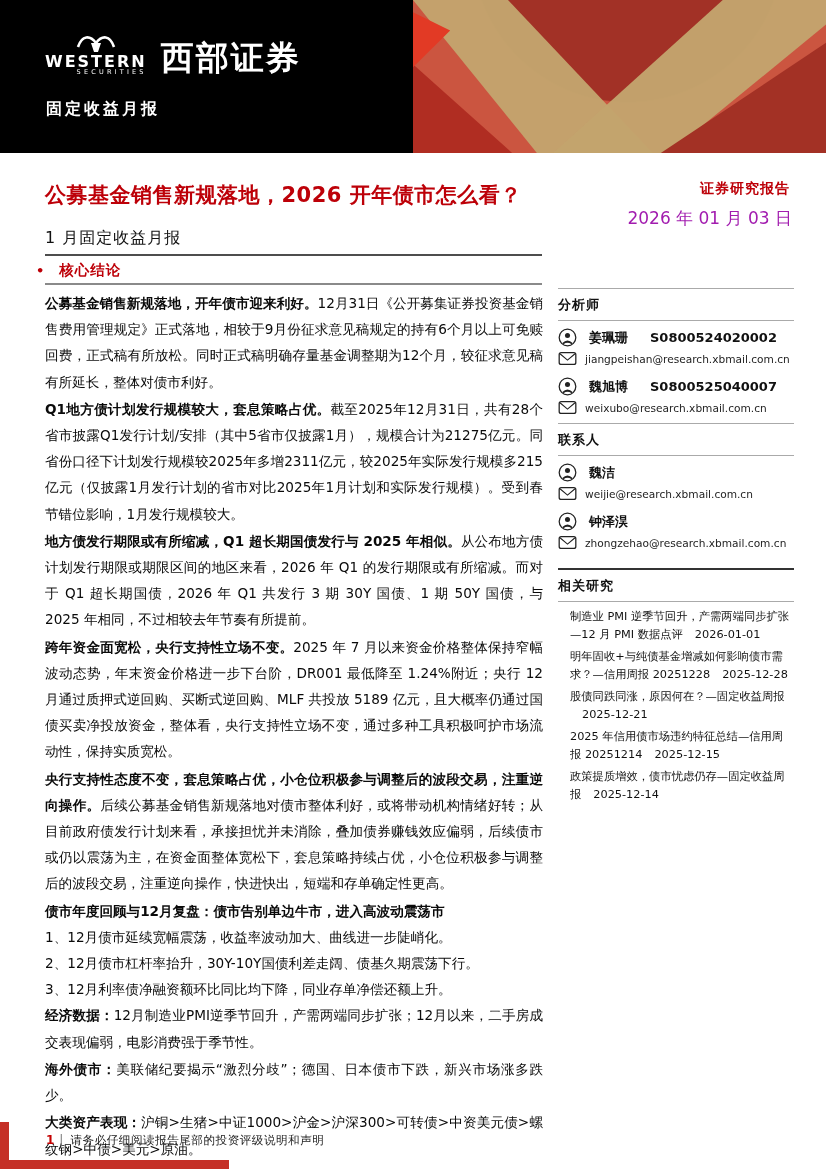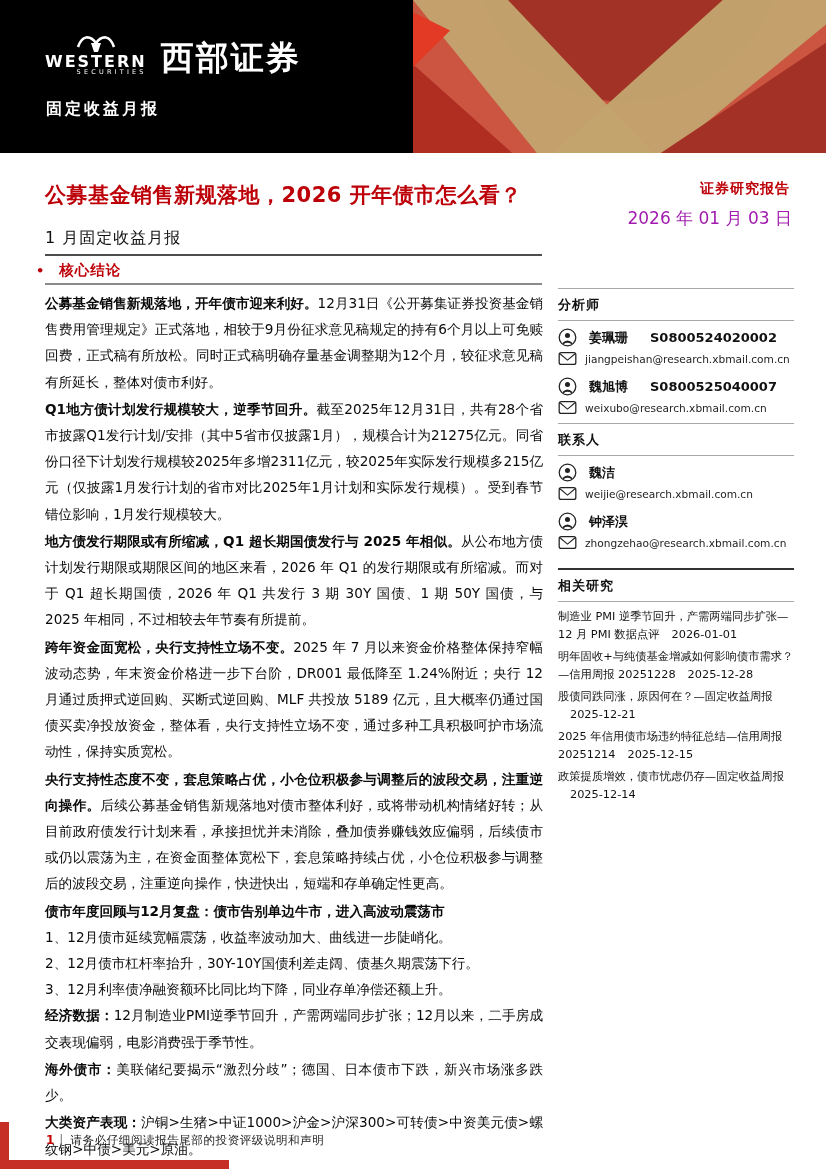--- a/index.html
+++ b/index.html
@@ -47,21 +47,21 @@
   .side-sections { margin-top:58px; }
   .side-sec { border-top:1px solid #aaa; }
   .side-label { font-size:13px; font-weight:bold; padding:7px 0 6px 0; border-bottom:1px solid #aaa; letter-spacing:1px; }
   .person-row { display:flex; align-items:center; gap:12px; padding:7px 0 2px 0; }
   .person-name { font-size:13px; font-weight:bold; }
   .person-id { font-size:13px; font-weight:bold; margin-left:10px; }
   .mail-row { display:flex; align-items:center; gap:8px; padding:2px 0 4px 0; }
   .mail-text { font-size:10.6px; color:#222; }
   .sec-gap { height:4px; }
   .related-sec { border-top:2px solid #333; margin-top:10px; }
-  .related-list { padding-top:6px; }
+  .related-list { padding-top:6px;margin-left:12px; }
   .related-item { font-size:11.3px; line-height:17.5px; margin-bottom:5px; color:#111; }
   .related-date { margin-left:12px; white-space:nowrap; }
   
   .footer { position:absolute; left:46px; top:1133px; font-size:12px; color:#222; }
   .page-num { color:#c40000; font-weight:bold; }
   .foot-sep { color:#777; margin:0 7px 0 5px; }
   .foot-text { font-size:11.6px; letter-spacing:.5px; }
   .corner-v { position:absolute; left:0; bottom:0; width:9px; height:47px; background:#c52f26; }
   .corner-h { position:absolute; left:0; bottom:0; width:229px; height:9px; background:#c52f26; }
   svg { display:block; }
@@ -99,21 +99,21 @@
   <div class="main-title">公募基金销售新规落地，2026 开年债市怎么看？</div>
   <div class="sub-title">1 月固定收益月报</div>
   <div class="rule-a"></div>
   <div class="core-head">
     <span class="dot">•</span><span>核心结论</span>
   </div>
   <div class="rule-b"></div>
 
   <div class="body-col">
     <div class="para"><span class="lead">公募基金销售新规落地，开年债市迎来利好。</span><span>12月31日《公开募集证券投资基金销售费用管理规定》正式落地，相较于9月份征求意见稿规定的持有6个月以上可免赎回费，正式稿有所放松。同时正式稿明确存量基金调整期为12个月，较征求意见稿有所延长，整体对债市利好。</span></div>
-    <div class="para"><span class="lead">Q1地方债计划发行规模较大，逆季节回升。</span><span>截至2025年12月31日，共有28个省市披露Q1发行计划/安排（其中5省市仅披露1月），规模合计为21275亿元。同省份口径下计划发行规模较2025年多增2311亿元，较2025年实际发行规模多215亿元（仅披露1月发行计划的省市对比2025年1月计划和实际发行规模）。受到春节错位影响，1月发行规模较大。</span></div>
+    <div class="para"><span class="lead">Q1地方债计划发行规模较大，套息策略占优。</span><span>截至2025年12月31日，共有28个省市披露Q1发行计划/安排（其中5省市仅披露1月），规模合计为21275亿元。同省份口径下计划发行规模较2025年多增2311亿元，较2025年实际发行规模多215亿元（仅披露1月发行计划的省市对比2025年1月计划和实际发行规模）。受到春节错位影响，1月发行规模较大。</span></div>
     <div class="para"><span class="lead">地方债发行期限或有所缩减，Q1 超长期国债发行与 2025 年相似。</span><span>从公布地方债计划发行期限或期限区间的地区来看，2026 年 Q1 的发行期限或有所缩减。而对于 Q1 超长期国债，2026 年 Q1 共发行 3 期 30Y 国债、1 期 50Y 国债，与 2025 年相同，不过相较去年节奏有所提前。</span></div>
     <div class="para"><span class="lead">跨年资金面宽松，央行支持性立场不变。</span><span>2025 年 7 月以来资金价格整体保持窄幅波动态势，年末资金价格进一步下台阶，DR001 最低降至 1.24%附近；央行 12 月通过质押式逆回购、买断式逆回购、MLF 共投放 5189 亿元，且大概率仍通过国债买卖净投放资金，整体看，央行支持性立场不变，通过多种工具积极呵护市场流动性，保持实质宽松。</span></div>
     <div class="para"><span class="lead">央行支持性态度不变，套息策略占优，小仓位积极参与调整后的波段交易，注重逆向操作。</span><span>后续公募基金销售新规落地对债市整体利好，或将带动机构情绪好转；从目前政府债发行计划来看，承接担忧并未消除，叠加债券赚钱效应偏弱，后续债市或仍以震荡为主，在资金面整体宽松下，套息策略持续占优，小仓位积极参与调整后的波段交易，注重逆向操作，快进快出，短端和存单确定性更高。</span></div>
     <div class="review-title">债市年度回顾与12月复盘：债市告别单边牛市，进入高波动震荡市</div>
     <div class="review-item">1、12月债市延续宽幅震荡，收益率波动加大、曲线进一步陡峭化。</div>
     <div class="review-item">2、12月债市杠杆率抬升，30Y-10Y国债利差走阔、债基久期震荡下行。</div>
     <div class="review-item">3、12月利率债净融资额环比同比均下降，同业存单净偿还额上升。</div>
     <div class="para"><span class="lead">经济数据：</span><span>12月制造业PMI逆季节回升，产需两端同步扩张；12月以来，二手房成交表现偏弱，电影消费强于季节性。</span></div>
     <div class="para"><span class="lead">海外债市：</span><span>美联储纪要揭示“激烈分歧”；德国、日本债市下跌，新兴市场涨多跌少。</span></div>
     <div class="para"><span class="lead">大类资产表现：</span><span>沪铜&gt;生猪&gt;中证1000&gt;沪金&gt;沪深300&gt;可转债&gt;中资美元债&gt;螺纹钢&gt;中债&gt;美元&gt;原油。</span></div>

